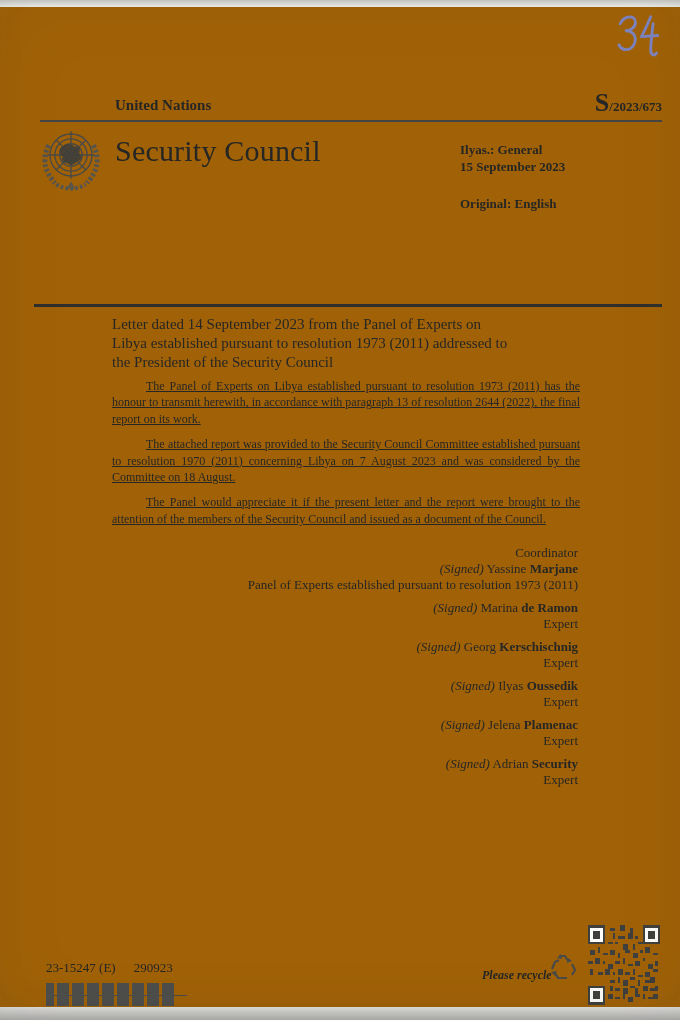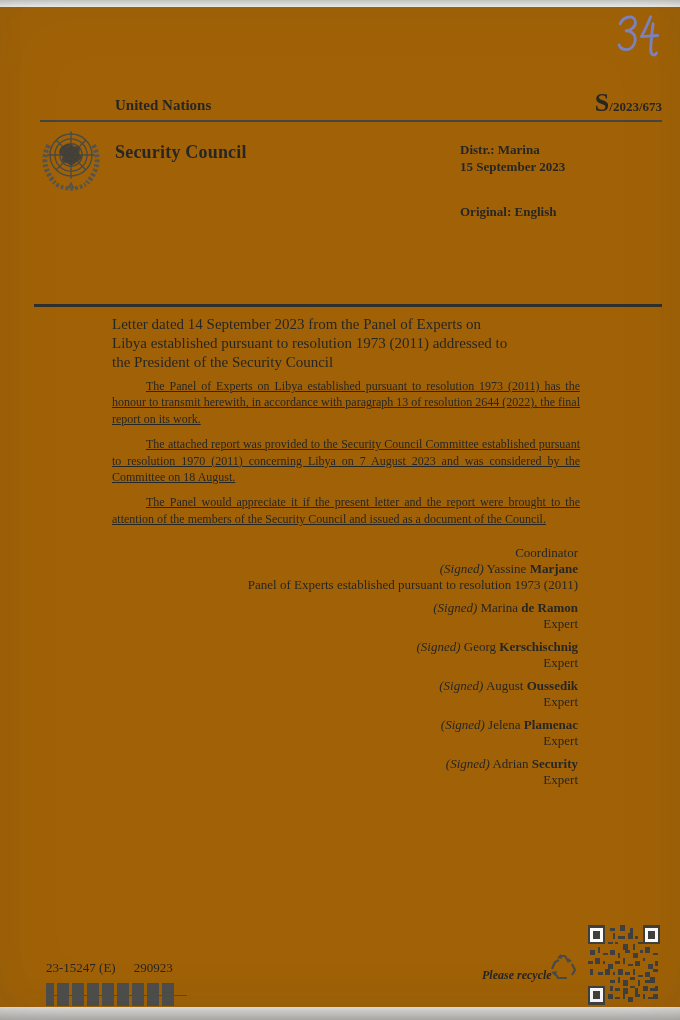--- a/index.html
+++ b/index.html
@@ -19,23 +19,23 @@
     background:linear-gradient(#e2e2e0,#b2b1af);}
   .abs{position:absolute;}
 
   
   .un-name{left:115px;top:97px;font-weight:bold;font-size:15px;}
   .doc-symbol{top:88px;right:18px;text-align:center;font-weight:bold;}
   .doc-symbol .big-s{font-size:26px;}
   .doc-symbol .suffix{font-size:13px;}
   .rule-thin{left:40px;top:120px;width:622px;height:2px;background:#454543;}
   .emblem{left:36px;top:126px;}
-  .organ-title{left:115px;top:142px;font-weight:bold;font-size:18px;letter-spacing:.2px;}
+  .organ-title{left:115px;top:134px;font-weight:normal;font-size:30px;letter-spacing:.2px;}
   .distr{left:460px;top:141px;font-size:13px;font-weight:bold;line-height:17px;}
-  .original{left:460px;top:204px;font-size:13px;font-weight:bold;}
+  .original{left:460px;top:196px;font-size:13px;font-weight:bold;}
 
   
   .rule-thick{left:34px;top:304px;width:628px;height:3px;background:#2f2f2d;}
   .letter-title{left:112px;top:315px;font-weight:normal;font-size:15px;line-height:19px;}
   .letter-body{left:112px;top:378px;width:468px;font-size:12px;line-height:16.4px;text-align:justify;text-decoration:underline;}
   .letter-body p{margin:0 0 9px 0;text-indent:34px;}
   .sig-wrap{left:112px;top:545px;width:466px;text-align:right;font-size:13px;line-height:16px;}
   .sig{margin-bottom:7px;}
   .it{font-style:italic;}
   .fam{font-weight:bold;}
@@ -92,21 +92,21 @@
         <line x1="29" y1="19" x2="71" y2="61"></line>
         <line x1="71" y1="19" x2="29" y2="61"></line>
       </g>
       <path d="M35 30 Q45 20 55 28 Q65 25 62 38 Q70 45 58 50 Q52 58 45 52 Q34 50 38 42 Q30 36 35 30 Z" fill="#3e3e3a" opacity=".88"></path>
       <path d="M46 88 L50 81 L54 88" fill="none" stroke="#55544f" stroke-width="3"></path>
     </svg>
   </div>
 
   <div class="abs organ-title">Security Council</div>
   <div class="abs distr">
-    <div>Distr.: Marina</div>
+    <div>Ilyas.: General</div>
     <div>15 September 2023</div>
   </div>
   <div class="abs original">Original: English</div>
 
   <div class="abs rule-thick"></div>
   <div class="abs letter-title">
     <div>Letter dated 14 September 2023 from the Panel of Experts on</div>
     <div>Libya established pursuant to resolution 1973 (2011) addressed to</div>
     <div>the President of the Security Council</div>
   </div>
@@ -139,21 +139,21 @@
       <div>
         <span class="it">(Signed)</span>
         <span>Georg</span>
         <span class="fam">Kerschischnig</span>
       </div>
       <div>Expert</div>
     </div>
     <div class="sig">
       <div>
         <span class="it">(Signed)</span>
-        <span>August</span>
+        <span>Ilyas</span>
         <span class="fam">Oussedik</span>
       </div>
       <div>Expert</div>
     </div>
     <div class="sig">
       <div>
         <span class="it">(Signed)</span>
         <span>Jelena</span>
         <span class="fam">Plamenac</span>
       </div>

